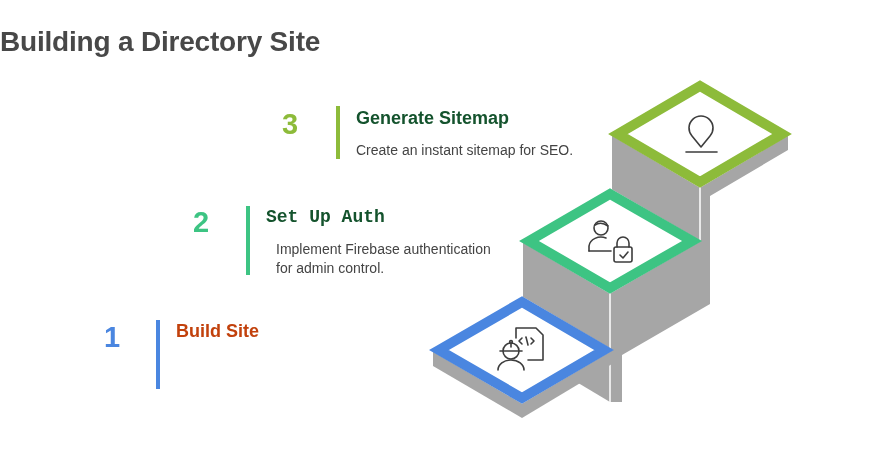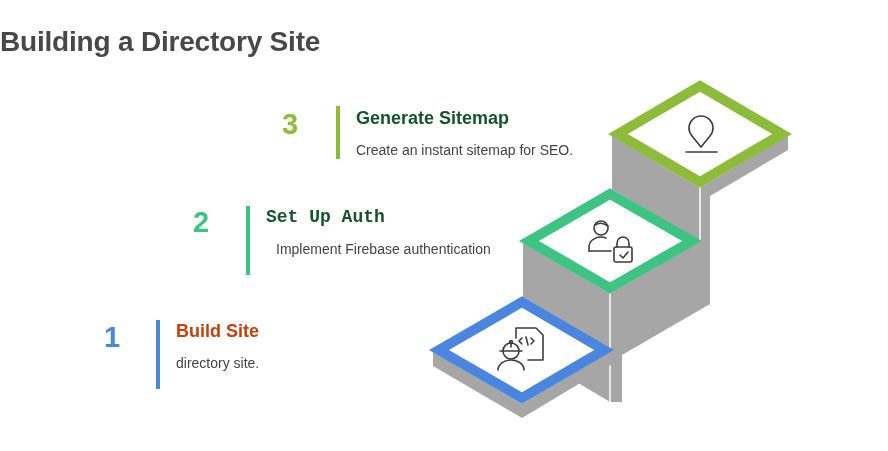--- a/index.html
+++ b/index.html
@@ -70,29 +70,29 @@
     <div>Create an instant sitemap for SEO.</div>
   </div>
 </div>
 
 <div class="step" style="left:0;top:0;">
   <div class="num" style="left:193px;top:208px;color:#3dc483;">2</div>
   <div class="bar" style="left:246px;top:206px;height:69px;background:#3dc483;"></div>
   <div class="heading" style="left:266px;top:208px;color:#14532d;font-family:Liberation Mono, monospace;">Set Up Auth</div>
   <div class="desc" style="left:276px;top:240px;">
     <div>Implement Firebase authentication</div>
+    <div>for admin control.</div>
   </div>
 </div>
 
 <div class="step" style="left:0;top:0;">
   <div class="num" style="left:104px;top:323px;color:#4a86e0;">1</div>
   <div class="bar" style="left:156px;top:320px;height:69px;background:#4a86e0;"></div>
   <div class="heading" style="left:176px;top:322px;color:#c2410c;">Build Site</div>
   <div class="desc" style="left:176px;top:354px;">
-    <div>directory site.</div>
   </div>
 </div>
 
 <svg class="stairs" width="888" height="451" viewBox="0 0 888 451">
 
   <g>
 
     <polygon points="612,134 700,186 700,292 612,241" fill="#a6a6a6"></polygon>
 
     <polygon points="700,186 788,134 788,150 710,196 710,292 700,292" fill="#a6a6a6"></polygon>

